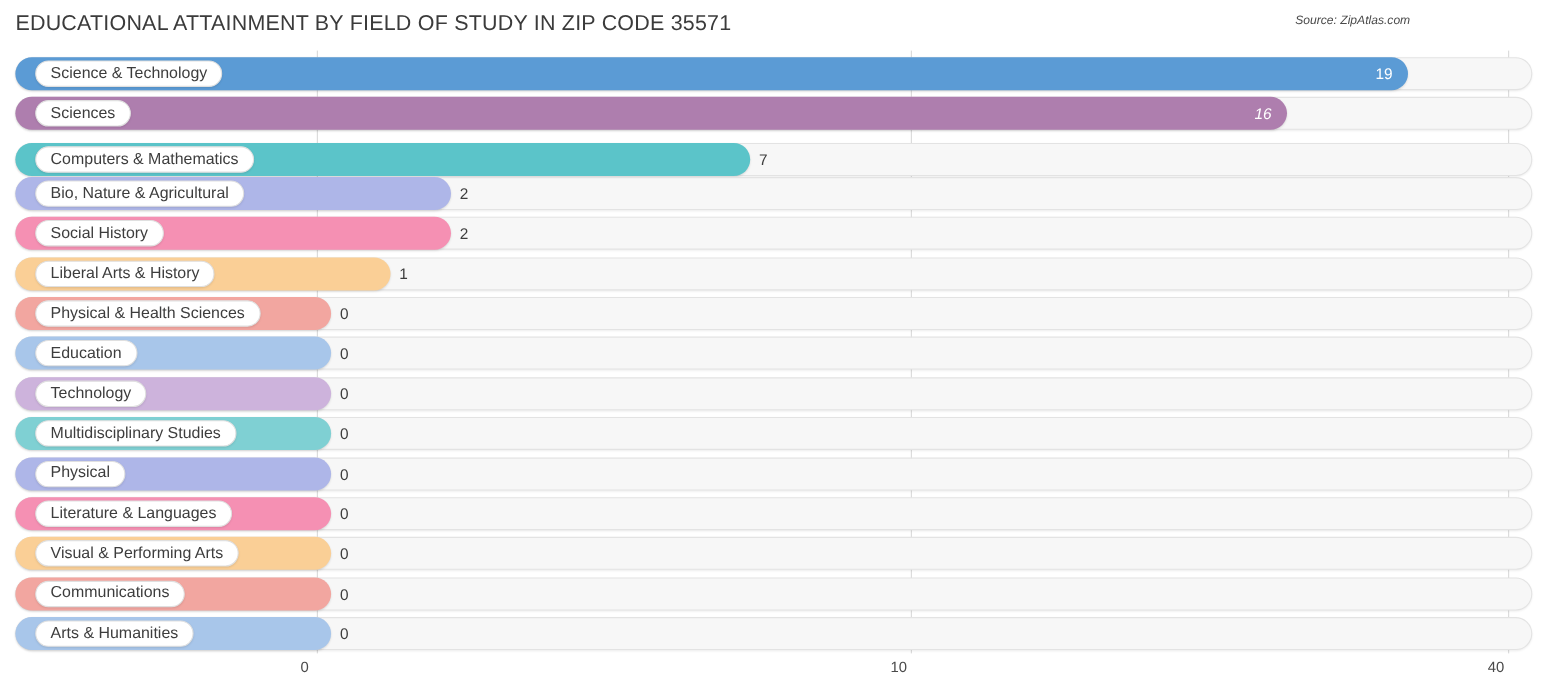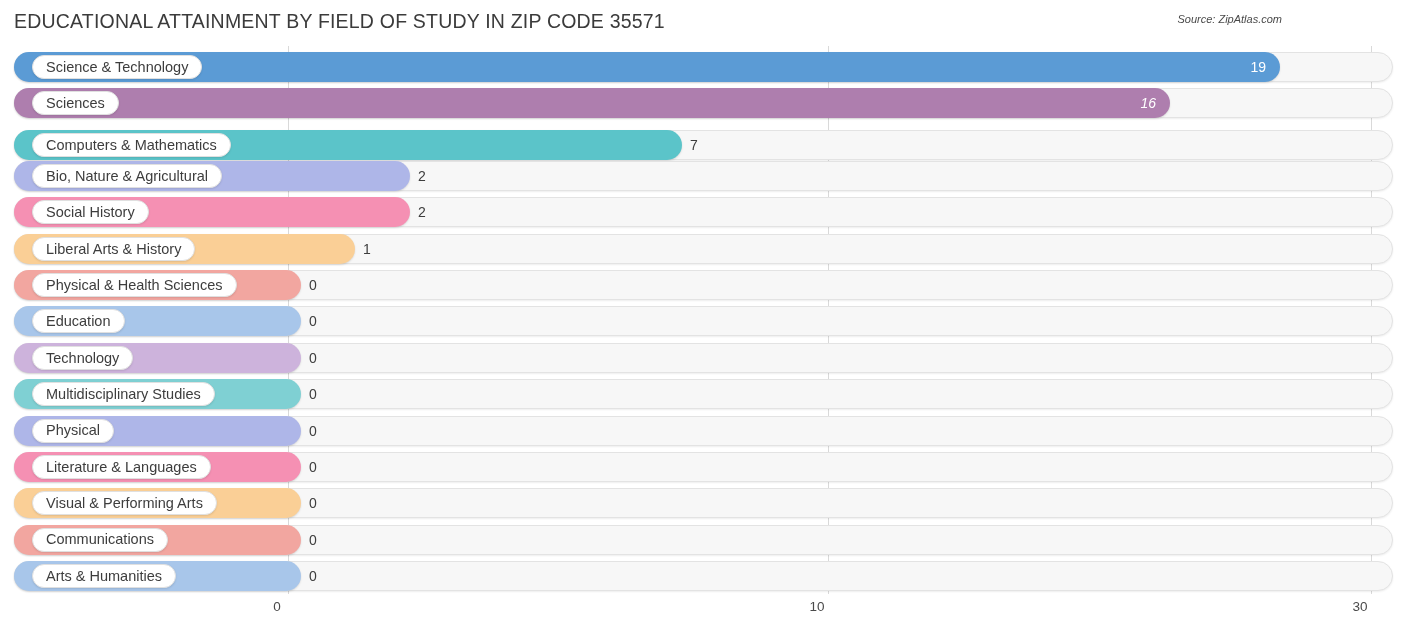--- a/index.html
+++ b/index.html
@@ -287,16 +287,16 @@
             <span class="pill-label">Arts &amp; Humanities</span>
           </div>
           <div class="value outside" style="left: 301px;">0</div>
         </div>
       </div>
   </div>
 
   <div class="xaxis" id="xaxis">
       <div class="xtick" style="left: 277px;">0</div>
       <div class="xtick" style="left: 817px;">10</div>
-      <div class="xtick" style="left: 1360px;">30</div>
+      <div class="xtick" style="left: 1360px;">40</div>
     </div>
 
 </div>
 
 </body></html>

